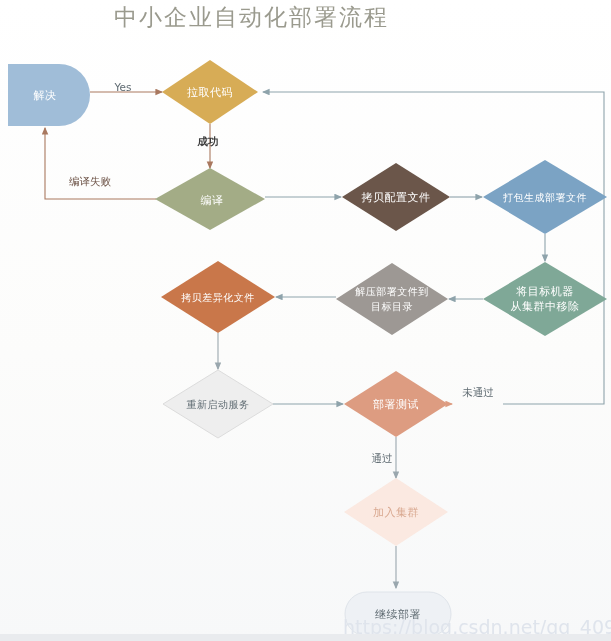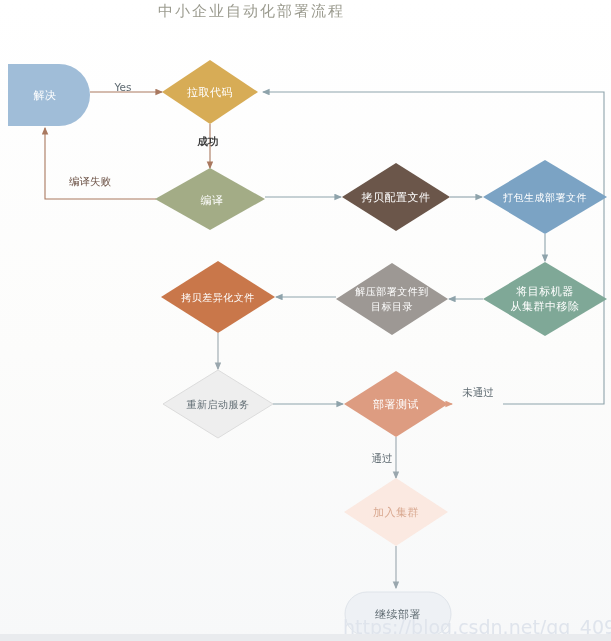--- a/index.html
+++ b/index.html
@@ -23,21 +23,21 @@
     inset: 0;
     background: linear-gradient(180deg, #ffffff 0%, #fcfcfb 55%, #f7f8f9 100%);
     pointer-events: none;
   }
   #diagram-title {
     position: absolute;
     left: 0;
     top: 2px;
     width: 503px;
     text-align: center;
-    font-size: 15px;
+    font-size: 23px;
     letter-spacing: 2px;
     color: #9a9a8e;
     font-family: "DejaVu Serif", "Liberation Serif", serif;
     white-space: nowrap;
   }
   svg#flow {
     position: absolute;
     left: 0;
     top: 0;
     width: 611px;

